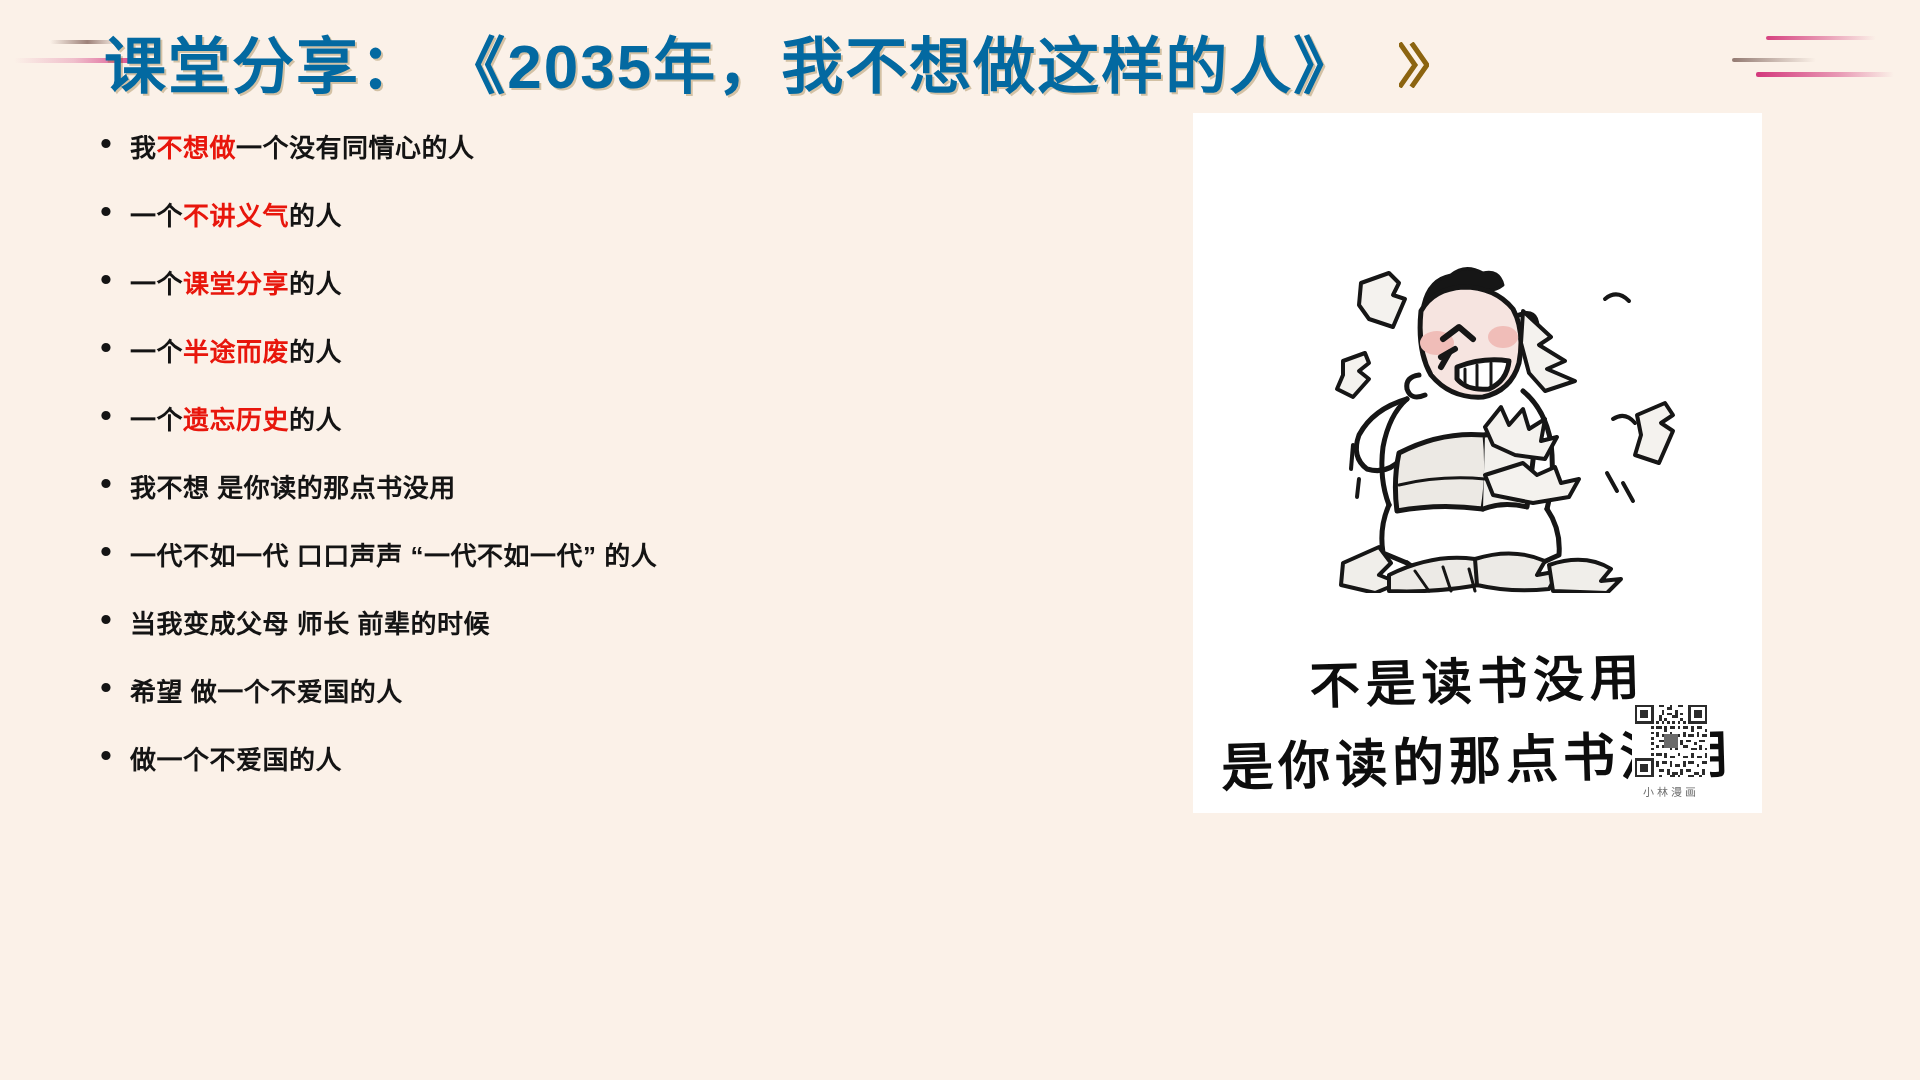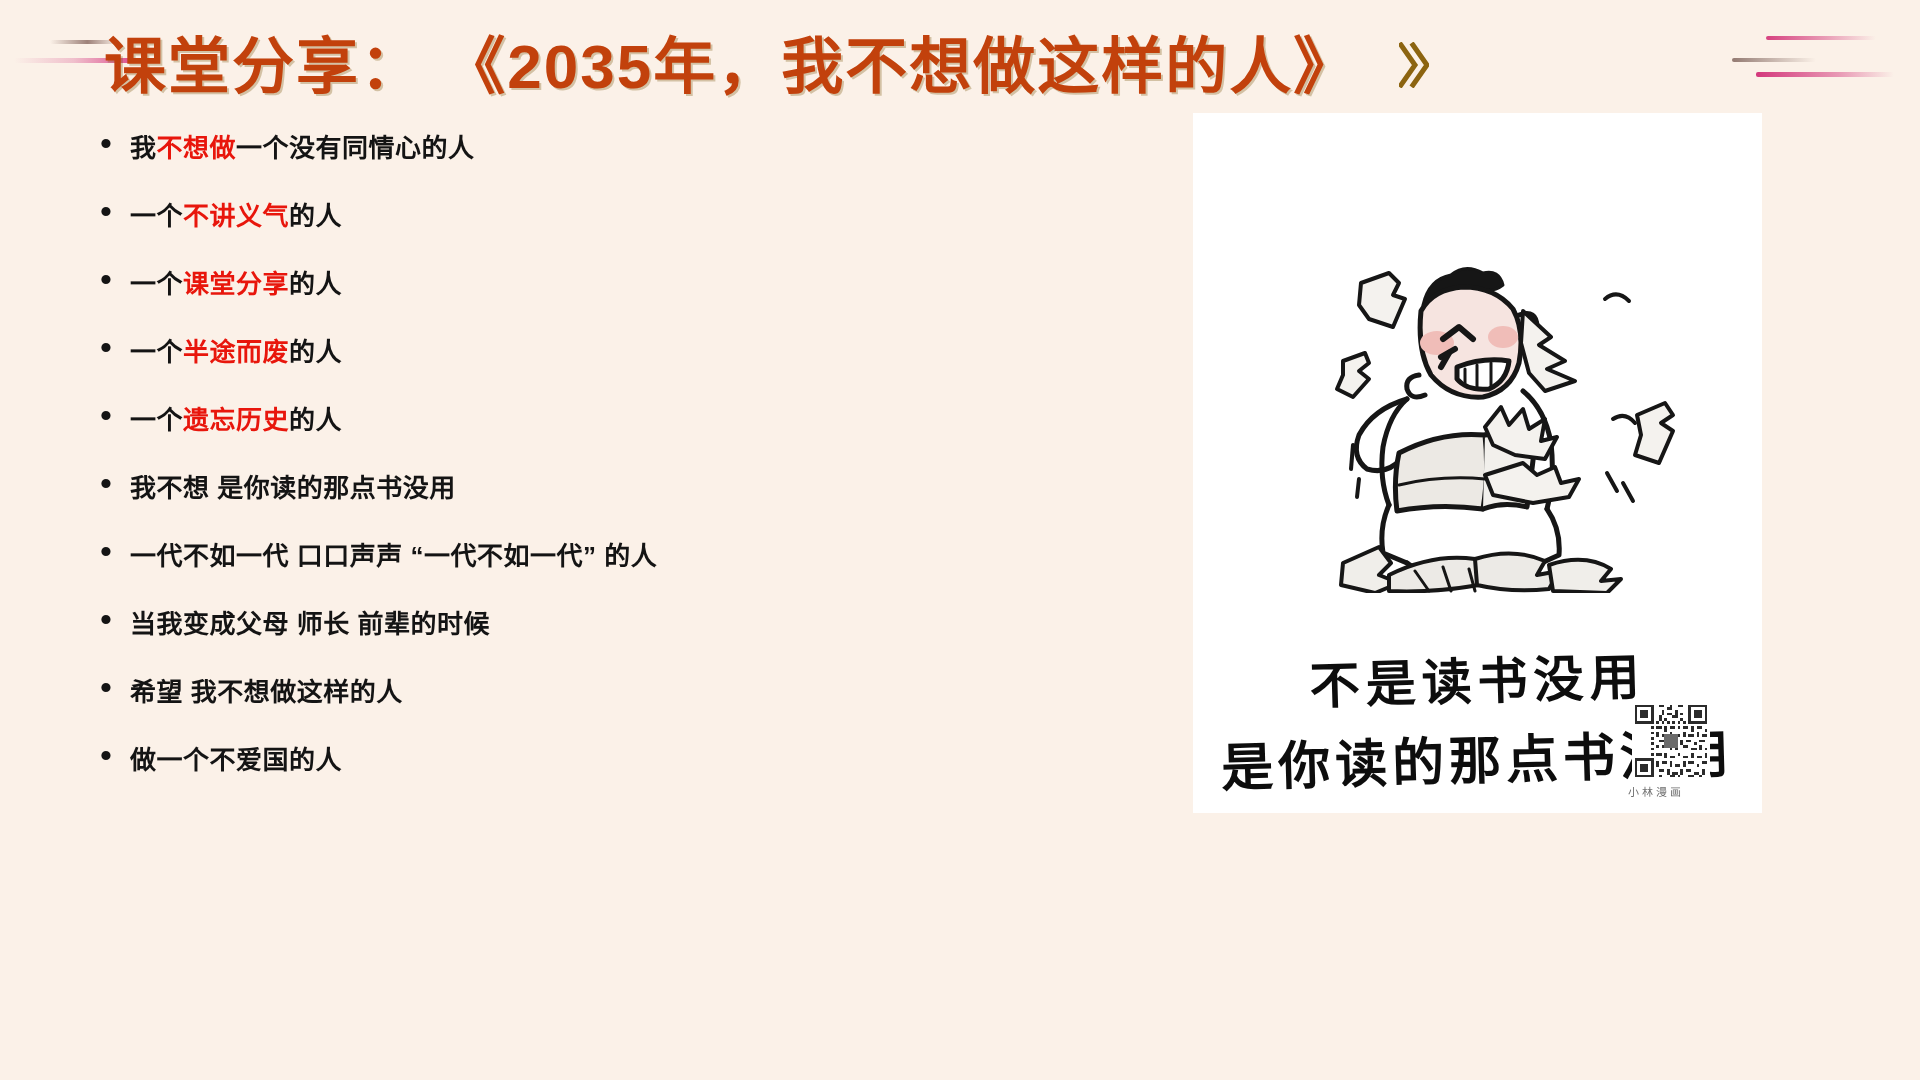--- a/index.html
+++ b/index.html
@@ -84,21 +84,21 @@
     width:30px; height:46px;
   }
 
   
   .title {
     position:absolute;
     left:104px; top:28px;
     font-size:62px;
     font-weight:bold;
     letter-spacing:2px;
-    color:#c2410c;
+    color:#0369a1;
     white-space:nowrap;
     text-shadow:2px 2px 0 rgba(120,84,8,.30);
     line-height:1.25;
   }
 
   
   .bullets {
     position:absolute;
     left:100px; top:128px;
     width:1000px;
@@ -167,21 +167,21 @@
     font-size:52px;
     letter-spacing:5px;
     transform:rotate(-1.6deg);
   }
 
   
   .qr-block {
     position:absolute;
     right:48px; bottom:14px;
     width:86px;
-    text-align:left;
+    text-align:center;
   }
   .qr-code {
     width:78px; height:78px;
     margin:0 auto;
     display:block;
   }
   .qr-label {
     margin-top:3px;
     font-size:11px;
     letter-spacing:3px;
@@ -245,21 +245,21 @@
       <div class="bullet-row">
         <span class="bullet-dot">•</span>
         <span class="bullet-text"><span>一代不如一代 口口声声 “一代不如一代” 的人</span></span>
       </div>
       <div class="bullet-row">
         <span class="bullet-dot">•</span>
         <span class="bullet-text"><span>当我变成父母 师长 前辈的时候</span></span>
       </div>
       <div class="bullet-row">
         <span class="bullet-dot">•</span>
-        <span class="bullet-text"><span>希望  我不想做这样的人</span></span>
+        <span class="bullet-text"><span>希望  做一个不爱国的人</span></span>
       </div>
       <div class="bullet-row">
         <span class="bullet-dot">•</span>
         <span class="bullet-text"><span>做一个不爱国的人</span></span>
       </div>
     </div>
 
   <div class="cartoon-card">
 
     <div class="cartoon-art">

